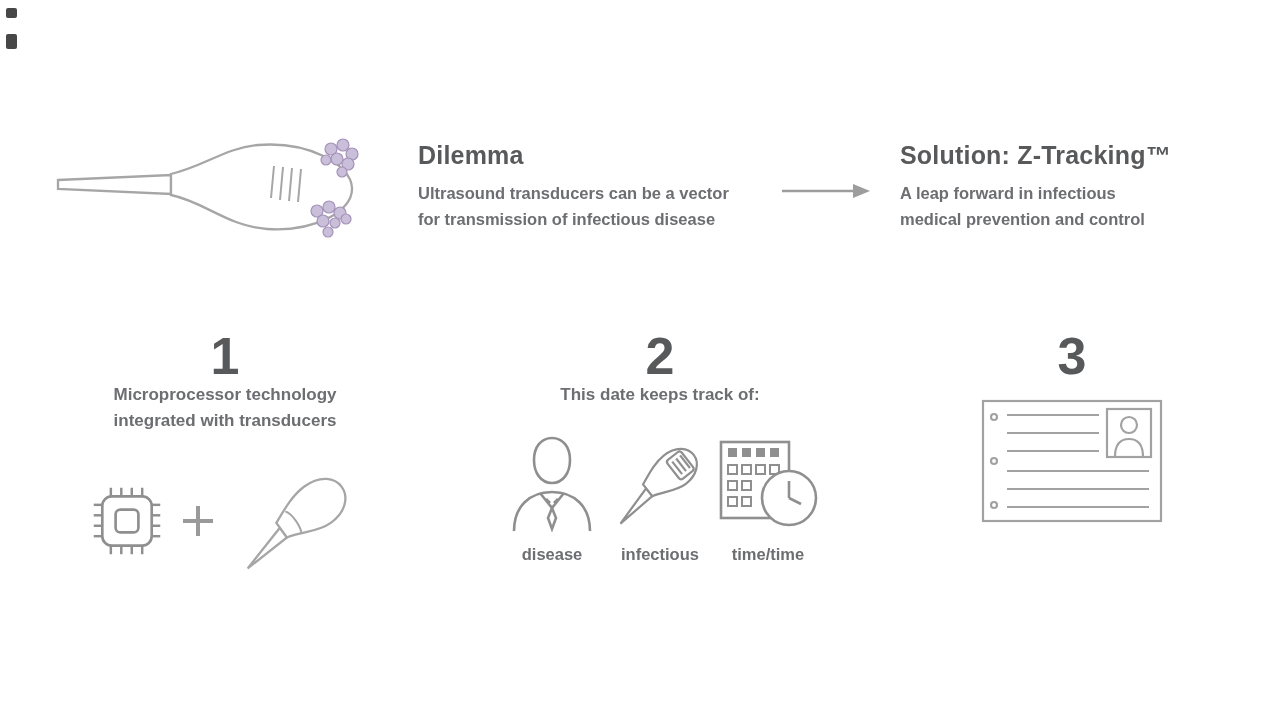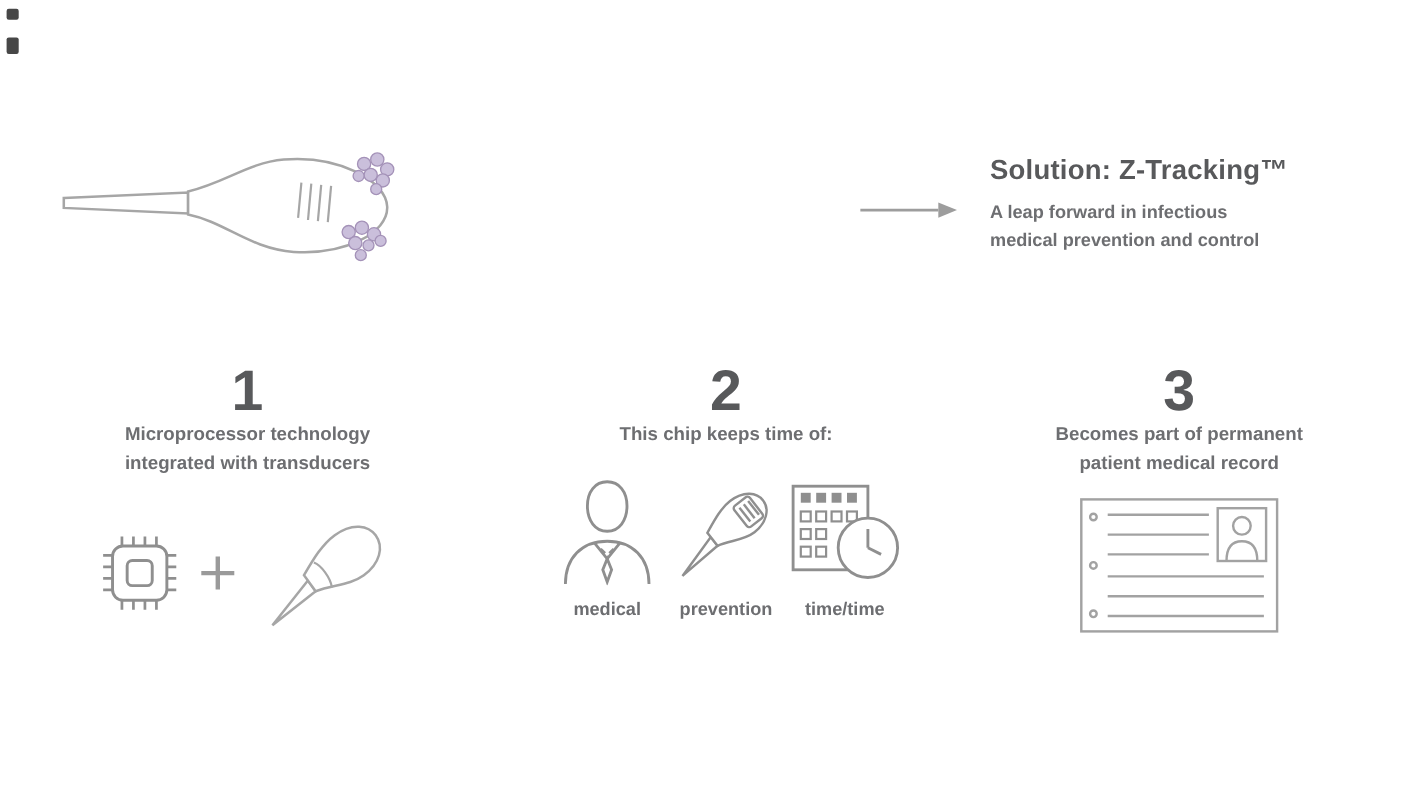--- a/index.html
+++ b/index.html
@@ -73,20 +73,25 @@
           <circle cx="274" cy="75" r="6"></circle>
           <circle cx="285" cy="81" r="6"></circle>
         <circle cx="268" cy="89" r="6"></circle>
           <circle cx="280" cy="91" r="5"></circle>
           <circle cx="291" cy="87" r="5"></circle>
         <circle cx="273" cy="100" r="5"></circle>
       </g>
     </svg>
   </div>
 
+  <div class="text-block dilemma">
+    <h2 class="block-title">Dilemma</h2>
+    <p class="block-body">Ultrasound transducers can be a vector
+for transmission of infectious disease</p>
+  </div>
 
   <div class="arrow">
     <svg width="90" height="18" viewBox="0 0 90 18">
       <line x1="0" y1="9" x2="71" y2="9" stroke="#9d9d9d" stroke-width="2.6"></line>
       <path d="M71 2 L88 9 L71 16 Z" fill="#9d9d9d"></path>
     </svg>
   </div>
 
   <div class="text-block solution">
     <h2 class="block-title">Solution: Z-Tracking™</h2>
@@ -136,52 +141,52 @@
             <path d="M48 60 C64 53 78 47 92 47 C112 47 122 58 122 69 C122 82 110 92 92 92 C76 92 64 82 48 78 Z" stroke-width="2.3" fill="#ffffff"></path>
             <path d="M62 56 C66 62 66 76 62 84" stroke-width="2" fill="none"></path>
           </g>
         </svg>
       </span>
     </div>
   </section>
 
   <section class="step step-2">
     <div class="step-number">2</div>
-    <p class="step-caption">This chip keeps time of:</p>
+    <p class="step-caption">This date keeps track of:</p>
     <div class="track-row">
 
       <div class="track-cell">
         <span class="icon">
           <svg width="84" height="100" viewBox="0 0 84 100" fill="none" stroke="#8f8f8f" stroke-width="2.6">
             <path d="M42 6 C53 6 60 15 60 28 C60 41 53 51 42 51 C31 51 24 41 24 28 C24 15 31 6 42 6 Z"></path>
             <path d="M4 99 C4 75 19 60 42 60 C65 60 80 75 80 99"></path>
             <path d="M30 61 L42 76 L54 61"></path>
             <path d="M42 76 L38 86 L42 97 L46 86 Z"></path>
             <line x1="36" y1="67" x2="40" y2="71"></line>
             <line x1="48" y1="67" x2="44" y2="71"></line>
           </svg>
         </span>
-        <span class="track-label">medical</span>
+        <span class="track-label">disease</span>
       </div>
 
 
       <div class="track-cell">
         <span class="icon">
           <svg width="100" height="104" viewBox="0 0 100 104" fill="none">
             <g transform="rotate(-38 50 52)" stroke="#8f8f8f" stroke-width="2.2">
               <path d="M-8 62 L34 50 L34 60 Z" fill="#ffffff"></path>
               <path d="M34 45 C46 40 57 35 68 35 C84 35 92 44 92 53 C92 63 82 71 68 71 C56 71 46 63 34 60 Z" fill="#ffffff"></path>
               <rect x="66" y="41" width="18" height="24" rx="3" fill="#ffffff"></rect>
               <line x1="71" y1="45" x2="71" y2="61"></line>
               <line x1="76" y1="45" x2="76" y2="61"></line>
               <line x1="81" y1="45" x2="81" y2="61"></line>
             </g>
           </svg>
         </span>
-        <span class="track-label">prevention</span>
+        <span class="track-label">infectious</span>
       </div>
 
       <div class="track-cell">
         <span class="icon">
           <svg width="102" height="98" viewBox="0 0 102 98" fill="none">
             <rect x="4" y="8" width="68" height="76" stroke="#8f8f8f" stroke-width="2.6" fill="#ffffff"></rect>
             <g fill="#8f8f8f">
               <rect x="11" y="14" width="9" height="9"></rect>
                 <rect x="25" y="14" width="9" height="9"></rect>
               <rect x="39" y="14" width="9" height="9"></rect>
@@ -203,22 +208,20 @@
           </svg>
         </span>
         <span class="track-label">time/time</span>
       </div>
 
     </div>
   </section>
 
   <section class="step step-3">
     <div class="step-number">3</div>
-    <p class="step-caption">Becomes part of permanent
-patient medical record</p>
     <div class="record-wrap">
       <span class="icon">
         <svg width="182" height="124" viewBox="0 0 182 124" fill="none" stroke="#a2a2a2" stroke-width="2.2">
           <rect x="2" y="2" width="178" height="120" fill="#ffffff"></rect>
           <circle cx="13" cy="18" r="3"></circle>
           <circle cx="13" cy="62" r="3"></circle>
           <circle cx="13" cy="106" r="3"></circle>
           <line x1="26" y1="16" x2="118" y2="16"></line>
           <line x1="26" y1="34" x2="118" y2="34"></line>
           <line x1="26" y1="52" x2="118" y2="52"></line>

